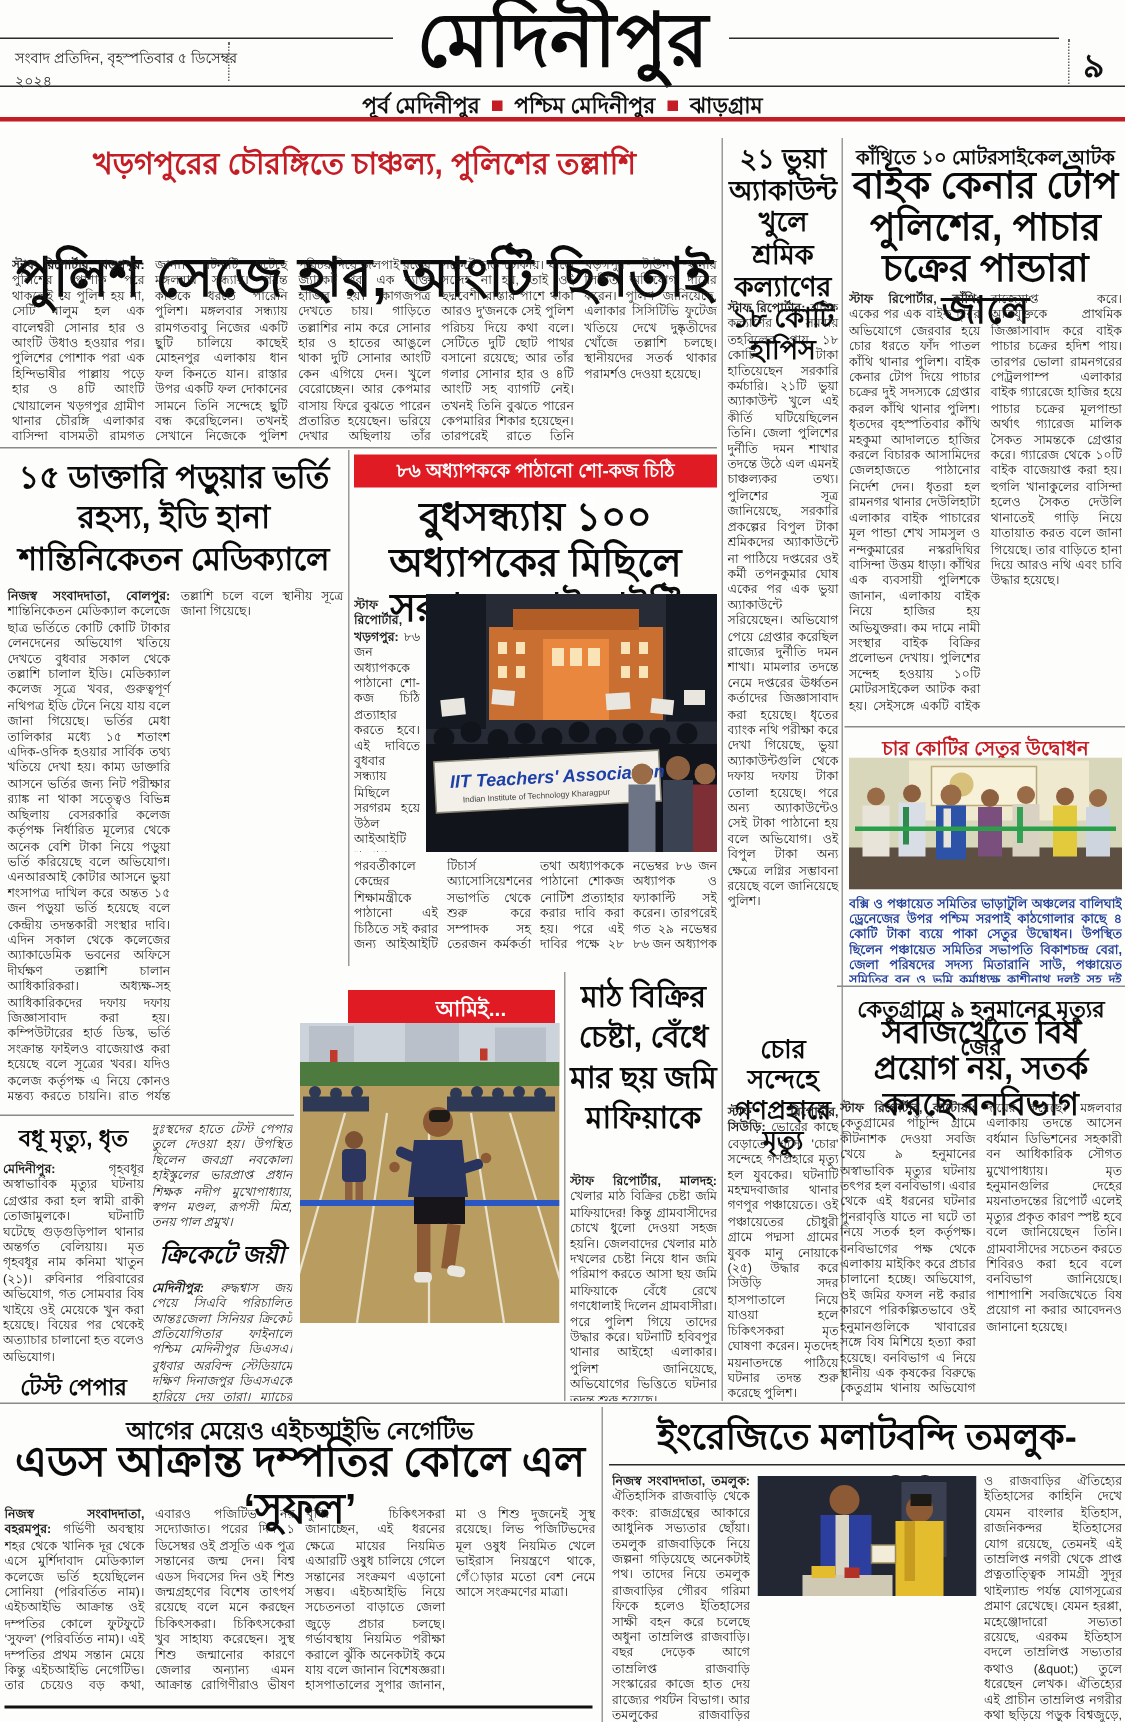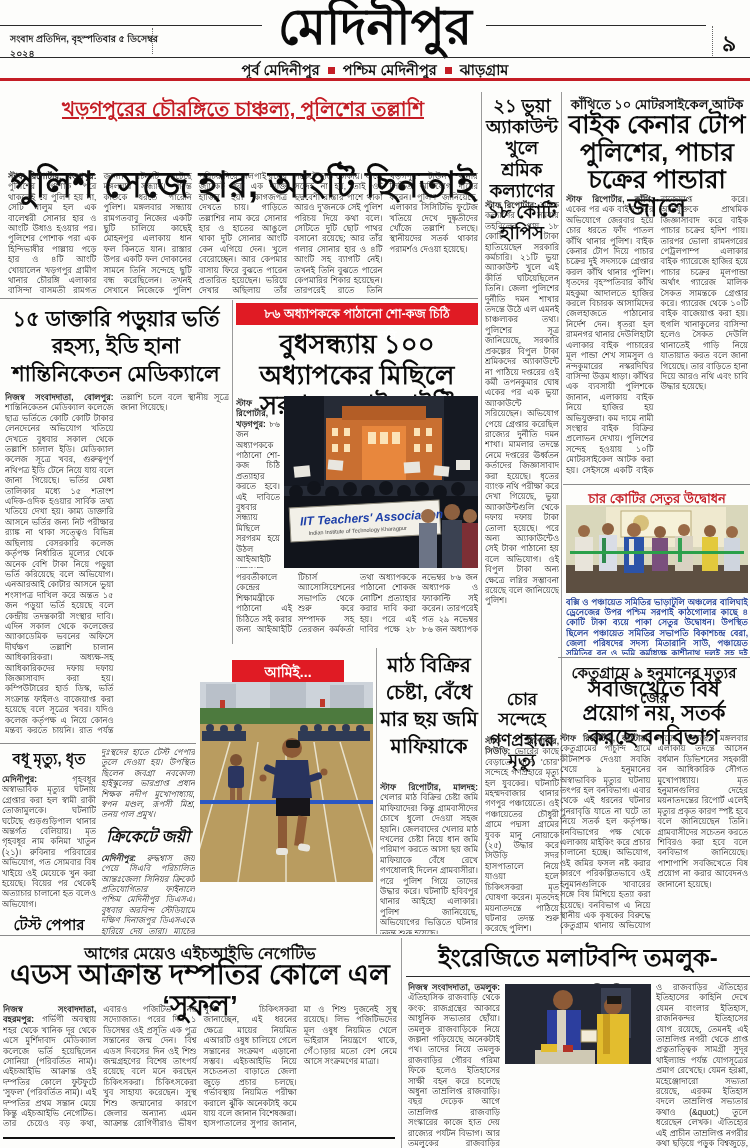--- a/index.html
+++ b/index.html
@@ -7,21 +7,21 @@
         font-family:"Liberation Sans","DejaVu Sans",sans-serif;color:#111;overflow:hidden;}
   .abs{position:absolute;}
   
   .hr{position:absolute;height:1px;background:#2a2a2a;}
   .hr.light{background:#8a8a8a;}
   .vr{position:absolute;width:1px;background:#9a9a9a;}
   .vr.dot{background:none;border-left:1px dotted #666;}
   .redrule{position:absolute;height:3px;background:#c41d25;}
   .blackrule{position:absolute;height:2px;background:#111;}
   
-  .edition{font-size:9.5px;color:#222;font-weight:bold;}
+  .edition{font-size:9.5px;color:#222;}
   .mast-title{font-size:50px;font-weight:700;color:#0a0a0a;line-height:1;background:#fdfdfb;padding:0 14px;}
   .mast-wrap{left:0;top:2px;width:750px;text-align:center;}
   .pagenum{font-size:22px;font-weight:700;}
   .regions{left:0;top:59px;width:750px;text-align:center;font-size:14.5px;font-weight:700;color:#111;}
   .sq{display:inline-block;width:7px;height:7px;background:#c41d25;margin:0 8px 1px 8px;}
   
   .kick-red{color:#c41d25;font-weight:700;text-align:center;}
   .kick-blk{color:#101010;font-weight:700;text-align:center;}
   .hl{font-weight:700;color:#0b0b0b;text-align:center;}
   .body-txt{font-size:8.3px;line-height:10.4px;text-align:justify;color:#1c1c1c;
@@ -45,21 +45,21 @@
     <span class="mast-title">মেদিনীপুর</span>
   </div>
   <div class="vr dot" style="left:712px;top:26px;height:30px;"></div>
   <div class="abs pagenum" style="left:722px;top:26px;">৯</div>
   <div class="hr" style="left:0;top:57px;width:750px;"></div>
   <div class="abs regions">
     <span>পূর্ব মেদিনীপুর</span><span class="sq"></span><span>পশ্চিম মেদিনীপুর</span><span class="sq"></span><span>ঝাড়গ্রাম</span>
   </div>
   <div class="redrule" style="left:0;top:78px;width:750px;"></div>
 
-  <div class="abs kick-red" style="left:8px;top:94px;width:470px;font-size:20px;text-decoration:underline;">খড়গপুরের চৌরঙ্গিতে চাঞ্চল্য, পুলিশের তল্লাশি</div>
+  <div class="abs kick-red" style="left:8px;top:94px;width:470px;font-size:20px;">খড়গপুরের চৌরঙ্গিতে চাঞ্চল্য, পুলিশের তল্লাশি</div>
   <div class="abs hl" style="left:8px;top:118px;width:470px;font-size:36px;line-height:1.05;margin-top:48px;">পুলিশ সেজে হার, আংটি ছিনতাই</div>
   <p class="abs body-txt" style="left:8px;top:171px;width:470px;height:125px;column-count:5;column-gap:7px;margin:0;"><b class="dl">স্টাফ রিপোর্টার, খড়গপুর:</b> <span>পুলিশের পোশাক পরে থাকলেই যে পুলিশ হয় না, সেটি মালুম হল এক বালেশ্বরী সোনার হার ও আংটি উধাও হওয়ার পর। পুলিশের পোশাক পরা এক হিন্দিভাষীর পাল্লায় পড়ে হার ও ৪টি আংটি খোয়ালেন খড়গপুর গ্রামীণ থানার চৌরঙ্গি এলাকার বাসিন্দা বাসমতী রামগত জানা। ঘটনাটি ঘটেছে মঙ্গলবার সন্ধ্যায়। পর্যন্ত কাউকে ধরতে পারেনি পুলিশ। মঙ্গলবার সন্ধ্যায় রামগতবাবু নিজের একটি ছুটি চালিয়ে কাছেই মোহনপুর এলাকায় ধান ফল কিনতে যান। রাস্তার উপর একটি ফল দোকানের সামনে তিনি সন্দেহে ছুটি বন্ধ করেছিলেন। তখনই সেখানে নিজেকে পুলিশ পরিচয় দিয়ে জলপাই রঙের জ্যাকেট পরা এক ব্যক্তি হাজির হয়। কাগজপত্র দেখতে চায়। গাড়িতে তল্লাশির নাম করে সোনার হার ও হাতের আঙুলে থাকা দুটি সোনার আংটি কেন এগিয়ে দেন। খুলে বেরোচ্ছেন। আর কেপমার বাসায় ফিরে বুঝতে পারেন প্রতারিত হয়েছেন। ভরিয়ে দেখার অছিলায় তাঁর পকেটে হাত ঢোকায়। যাতে সন্দেহ না হয়, তাই ওই ছদ্মবেশী রাস্তার পাশে থাকা আরও দু'জনকে সেই পুলিশ পরিচয় দিয়ে কথা বলে। সেটিতে দুটি ছোট পাথর বসানো রয়েছে; আর তাঁর গলার সোনার হার ও ৪টি আংটি সহ ব্যাগটি নেই। তখনই তিনি বুঝতে পারেন কেপমারির শিকার হয়েছেন। তারপরেই রাতে তিনি খড়গপুর টাউন থানায় লিখিত অভিযোগ দায়ের করেন। পুলিশ জানিয়েছে, এলাকার সিসিটিভি ফুটেজ খতিয়ে দেখে দুষ্কৃতীদের খোঁজে তল্লাশি চলছে। স্থানীয়দের সতর্ক থাকার পরামর্শও দেওয়া হয়েছে।</span></p>
   <div class="hr light" style="left:0;top:298px;width:478px;"></div>
 
   <div class="vr" style="left:481px;top:92px;height:842px;"></div>
   <div class="abs hl" style="left:485px;top:96px;width:74px;font-size:18px;line-height:1.18;">২১ ভুয়া অ্যাকাউন্ট খুলে শ্রমিক কল্যাণের ১৮ কোটি হাপিস</div>
   <p class="abs body-txt" style="left:485px;top:200px;width:74px;height:486px;margin:0;"><b>স্টাফ রিপোর্টার:</b> <span>শ্রমিক কল্যাণের সমবায় তহবিলের প্রায় ১৮ কোটি টাকা হাতিয়েছেন সরকারি কর্মচারি। ২১টি ভুয়া অ্যাকাউন্ট খুলে এই কীর্তি ঘটিয়েছিলেন তিনি। জেলা পুলিশের দুর্নীতি দমন শাখার তদন্তে উঠে এল এমনই চাঞ্চল্যকর তথ্য। পুলিশের সূত্র জানিয়েছে, সরকারি প্রকল্পের বিপুল টাকা শ্রমিকদের অ্যাকাউন্টে না পাঠিয়ে দপ্তরের ওই কর্মী তপনকুমার ঘোষ একের পর এক ভুয়া অ্যাকাউন্টে সরিয়েছেন। অভিযোগ পেয়ে গ্রেপ্তার করেছিল রাজ্যের দুর্নীতি দমন শাখা। মামলার তদন্তে নেমে দপ্তরের ঊর্ধ্বতন কর্তাদের জিজ্ঞাসাবাদ করা হয়েছে। ধৃতের ব্যাংক নথি পরীক্ষা করে দেখা গিয়েছে, ভুয়া অ্যাকাউন্টগুলি থেকে দফায় দফায় টাকা তোলা হয়েছে। পরে অন্য অ্যাকাউন্টেও সেই টাকা পাঠানো হয় বলে অভিযোগ। ওই বিপুল টাকা অন্য ক্ষেত্রে লগ্নির সম্ভাবনা রয়েছে বলে জানিয়েছে পুলিশ।</span></p>
 
   <div class="abs hl" style="left:485px;top:690px;width:74px;font-size:17px;line-height:1.2;">চোর সন্দেহে গণপ্রহারে মৃত্যু</div>
   <p class="abs body-txt" style="left:485px;top:736px;width:74px;height:198px;margin:0;"><b>স্টাফ রিপোর্টার, সিউড়ি:</b> <span>ভোরের কাছে বেড়াতে এসে 'চোর' সন্দেহে গণপ্রহারে মৃত্যু হল যুবকের। ঘটনাটি মহম্মদবাজার থানার গণপুর পঞ্চায়েতে। ওই পঞ্চায়েতের চৌধুরী গ্রামে পদ্মসা গ্রামের যুবক মানু নোয়াকে (২৫) উদ্ধার করে সিউড়ি সদর হাসপাতালে নিয়ে যাওয়া হলে চিকিৎসকরা মৃত ঘোষণা করেন। মৃতদেহ ময়নাতদন্তে পাঠিয়ে ঘটনার তদন্ত শুরু করেছে পুলিশ।</span></p>
@@ -191,21 +191,21 @@
       <circle cx="168" cy="116" r="8" fill="#8d603f"></circle>
         <rect x="158" y="124" width="20" height="48" fill="#3b4252"></rect>
       <circle cx="144" cy="120" r="7" fill="#9a6b47"></circle>
         <rect x="135" y="127" width="18" height="45" fill="#6c7486"></rect>
       <circle cx="186" cy="120" r="7" fill="#9a6b47"></circle>
         <rect x="178" y="127" width="16" height="45" fill="#7d2f35"></rect>
     </g>
   </svg>
   <p class="abs body-txt" style="left:236px;top:572px;width:242px;height:72px;column-count:4;column-gap:6px;margin:0;"><span>পরবর্তীকালে কেন্দ্রের শিক্ষামন্ত্রীকে পাঠানো এই চিঠিতে সই করার জন্য আইআইটি টিচার্স অ্যাসোসিয়েশনের সভাপতি থেকে শুরু করে সম্পাদক সহ তেরজন কর্মকর্তা তথা অধ্যাপককে পাঠানো শোকজ নোটিশ প্রত্যাহার করার দাবি করা হয়। পরে এই দাবির পক্ষে ২৮ নভেম্বর ৮৬ জন অধ্যাপক ও ফ্যাকাল্টি সই করেন। তারপরেই গত ২৯ নভেম্বর ৮৬ জন অধ্যাপক ও সায়েন্টিস্টকে নতুন করে শোকজ চিঠি পাঠানো হয়। সেই শোকজ চিঠি প্রত্যাহার করার দাবিতে এদিন আইআইটি টিচার্স অ্যাসোসিয়েশনের পক্ষ থেকে এই বিক্ষোভ মিছিল করা হয়েছে।</span> </p>
 
-  <div class="abs banner" style="left:232px;top:660px;width:112px;height:24px;line-height:24px;font-size:14px;">আমিই...</div>
+  <div class="abs banner" style="left:232px;top:660px;width:112px;height:24px;line-height:24px;font-size:14px;padding-left:26px;">আমিই...</div>
   <svg class="abs photo" style="left:200px;top:682px;" width="173" height="200" viewBox="0 0 173 200">
     <rect width="173" height="200" fill="#b99c60"></rect>
     <rect x="0" y="0" width="173" height="26" fill="#cdd3da"></rect>
     <g fill="#b9c0c9">
         <rect x="6" y="2" width="30" height="24"></rect>
         <rect x="70" y="0" width="36" height="26"></rect>
         <rect x="130" y="3" width="34" height="23"></rect>
       </g>
     <rect x="0" y="26" width="173" height="16" fill="#4d7a3e"></rect>
     <rect x="20" y="18" width="5" height="8" fill="#c0392b"></rect>

